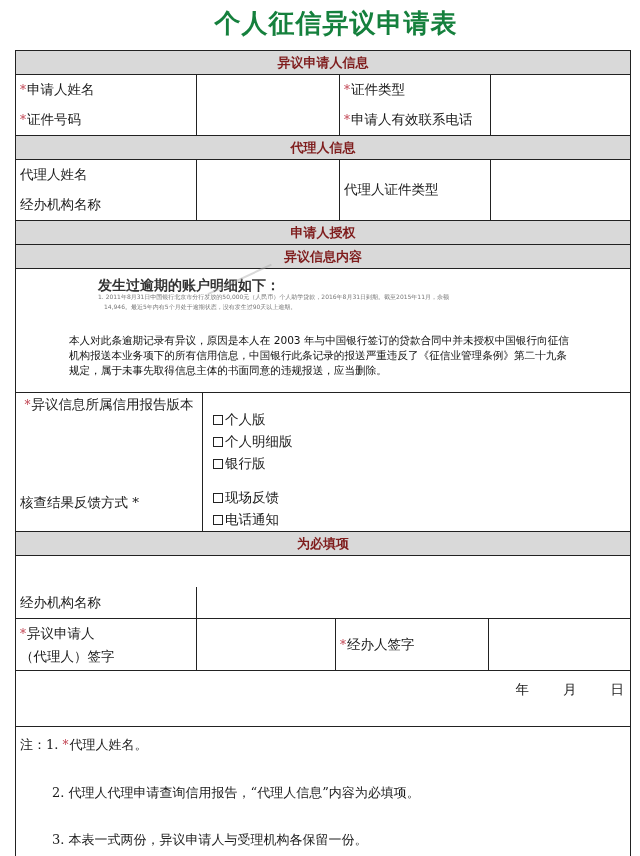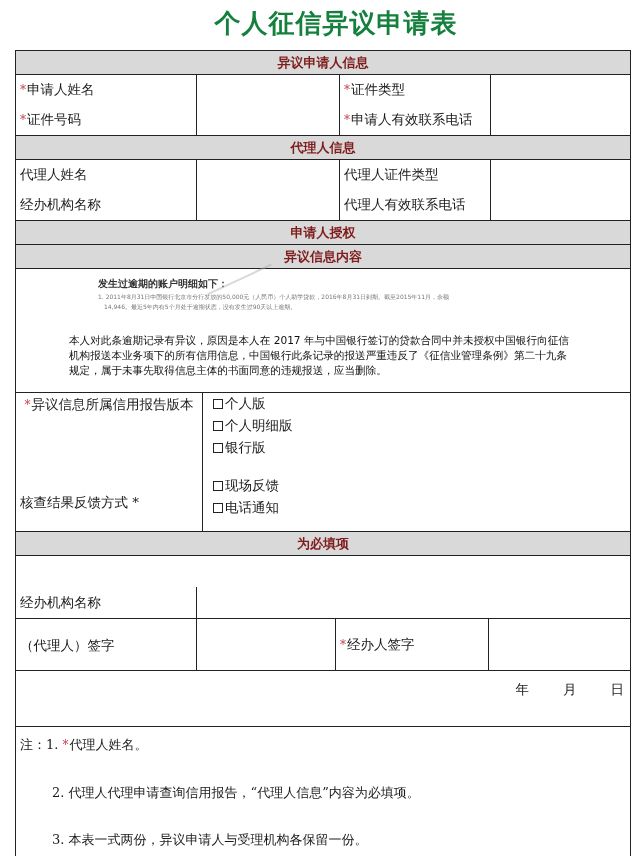--- a/index.html
+++ b/index.html
@@ -29,39 +29,39 @@
     .label-col { display: flex; flex-direction: column; justify-content: space-around; }
     .line { display: flex; align-items: center; height: 30px; }
     .req { color: #c0404f; font-size: 12px; margin-right: 1px; }
     .c1 { width: 181px; }
     .c2 { width: 143px; }
     .c3 { width: 151px; }
     .c4 { flex: 1; }
     .full { flex: 1; padding: 0 4px; display: flex; align-items: center; font-size: 13.5px; }
     .dispute-content { flex: 1; position: relative; height: 123px; }
     .embed-title {
-      position: absolute; left: 82px; top: 8px; font-size: 10px; font-weight: bold; color: #333;
+      position: absolute; left: 82px; top: 8px; font-size: 14px; font-weight: bold; color: #333;
       font-family: "DejaVu Sans", "Liberation Sans", sans-serif;
     }
     .embed-line {
       position: absolute; left: 82px; font-size: 6px; color: #777; white-space: nowrap;
       font-family: "DejaVu Sans", "Liberation Sans", sans-serif;
     }
     .embed-line.l1 { top: 24px; }
     .embed-line.l2 { top: 34px; left: 88px; }
     .watermark {
       position: absolute; left: 195px; top: 8px; width: 70px; height: 30px;
       border-top: 2px solid rgba(170,170,170,0.45); transform: rotate(-25deg);
     }
     .dispute-text {
       position: absolute; left: 53px; top: 64px; width: 500px;
       font-family: "DejaVu Sans", "Liberation Sans", sans-serif;
       font-size: 10.6px; line-height: 15px; color: #111;
     }
-    .opts { display: flex; flex-direction: column; justify-content: flex-start; padding-left: 6px; }
+    .opts { display: flex; flex-direction: column; justify-content: flex-end; padding-left: 6px; }
     .opt { display: flex; align-items: center; height: 22px; font-size: 13.5px; }
     .box {
       display: inline-block; width: 10px; height: 10px; border: 1px solid #222;
       margin-right: 2px; box-sizing: border-box;
     }
     .date-row { height: 56px; position: relative; }
     .date {
       position: absolute; right: 6px; top: 10px; display: flex; gap: 34px;
       font-size: 13.5px;
     }
@@ -107,39 +107,38 @@
     <span>代理人信息</span>
   </div>
   <div class="row">
     <div class="cell c1 label-col">
       <div class="line">代理人姓名</div>
       <div class="line">经办机构名称</div>
     </div>
     <div class="cell c2"></div>
     <div class="cell c3 label-col">
       <div class="line">代理人证件类型</div>
-      <div class="line">代理人有效联系电话</div>
     </div>
     <div class="cell c4"></div>
   </div>
 
   <div class="row section">
     <span>申请人授权</span>
   </div>
 
   <div class="row section">
     <span>异议信息内容</span>
   </div>
   <div class="row">
     <div class="dispute-content">
       <div class="embed-title">发生过逾期的账户明细如下：</div>
       <div class="embed-line l1">1. 2011年8月31日中国银行北京市分行发放的50,000元（人民币）个人助学贷款，2016年8月31日到期。截至2015年11月，余额</div>
       <div class="embed-line l2">14,946。最近5年内有5个月处于逾期状态，没有发生过90天以上逾期。</div>
       <div class="watermark"></div>
-      <div class="dispute-text">本人对此条逾期记录有异议，原因是本人在 2017 年与中国银行签订的贷款合同中并未授权中国银行向征信机构报送本业务项下的所有信用信息，中国银行此条记录的报送严重违反了《征信业管理条例》第二十九条规定，属于未事先取得信息主体的书面同意的违规报送，应当删除。</div>
+      <div class="dispute-text">本人对此条逾期记录有异议，原因是本人在 2003 年与中国银行签订的贷款合同中并未授权中国银行向征信机构报送本业务项下的所有信用信息，中国银行此条记录的报送严重违反了《征信业管理条例》第二十九条规定，属于未事先取得信息主体的书面同意的违规报送，应当删除。</div>
     </div>
   </div>
 
   <div class="row">
     <div class="cell" style="width:187px;">
       <div style="height:82px; display:flex; flex-direction:row; justify-content:center;">
         <div style="line-height:22px;"><span class="req">*</span><span>异议信息所属</span></div>
         <div style="line-height:22px;">信用报告版本</div>
       </div>
       <div style="height:56px; display:flex; align-items:center;">核查结果反馈方式 *</div>
@@ -174,20 +173,21 @@
 
   <div class="row section">
     <span>为必填项</span>
   </div>
   <div class="row" style="height:32px;margin-top:31px;">
     <div class="cell c1" style="display:flex; align-items:center;">经办机构名称</div>
     <div class="cell c4"></div>
   </div>
   <div class="row" style="height:52px;">
     <div class="cell c1" style="display:flex; flex-direction:column; justify-content:center; line-height:22px;">
+      <div><span class="req">*</span><span>异议申请人</span></div>
       <div>（代理人）签字</div>
     </div>
     <div class="cell" style="width:139px;"></div>
     <div class="cell" style="width:153px; display:flex; align-items:center;">
         <span class="req">*</span>
         <span>经办人签字</span>
       </div>
     <div class="cell c4"></div>
   </div>
   <div class="row date-row">

